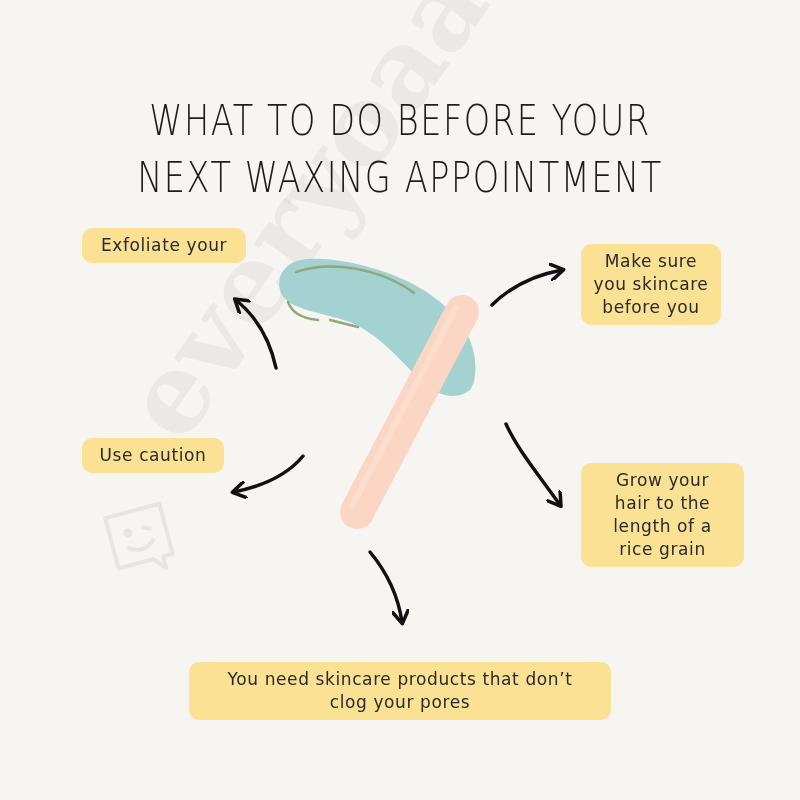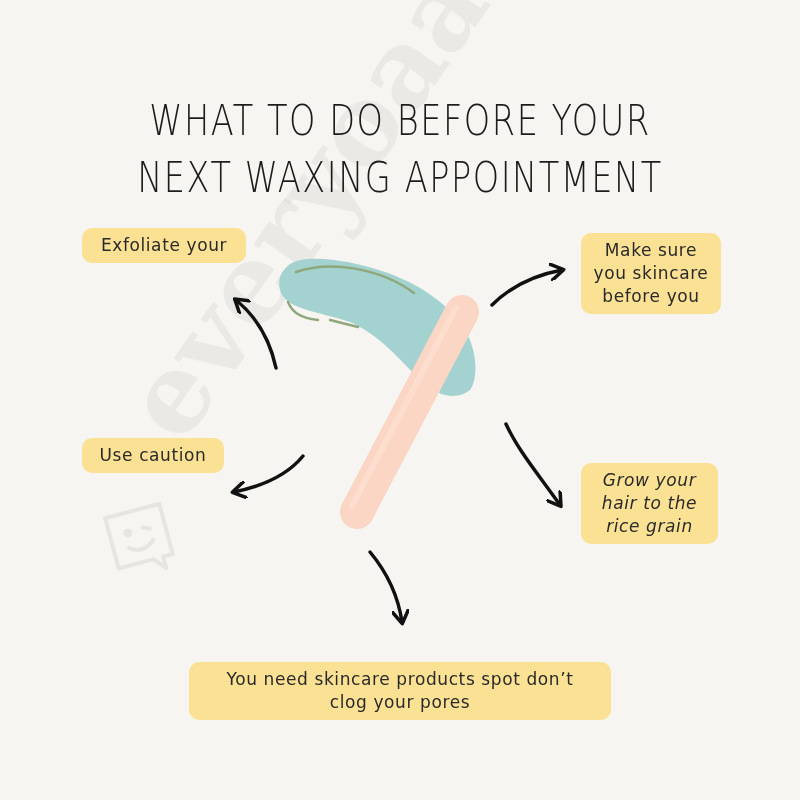--- a/index.html
+++ b/index.html
@@ -95,34 +95,35 @@
       <path d="M303,456 C290,472 268,485 234,492" marker-end="url(#ah)"></path>
       <path d="M506,424 C518,450 535,470 560,505" marker-end="url(#ah)"></path>
       <path d="M370,552 C385,570 398,595 402,622" marker-end="url(#ah)"></path>
     </g>
   </svg>
 
   <div class="note" style="left:82px; top:228px; width:164px;">
     <div>Exfoliate your</div>
   </div>
 
-  <div class="note" style="left:581px; top:233px; width:140px;">
+  <div class="note" style="left:581px; top:244px; width:140px;">
     <div>Make sure</div>
     <div>you skincare</div>
     <div>before you</div>
   </div>
 
   <div class="note" style="left:82px; top:438px; width:142px;">
     <div>Use caution</div>
   </div>
 
-  <div class="note" style="left:581px; top:463px; width:137px;font-style:italic;">
+  <div class="note" style="left:581px; top:463px; width:163px;">
     <div>Grow your</div>
     <div>hair to the</div>
+    <div>length of a</div>
     <div>rice grain</div>
   </div>
 
   <div class="note" style="left:189px; top:662px; width:422px;">
-    <div>You need skincare products spot don’t</div>
+    <div>You need skincare products that don’t</div>
     <div>clog your pores</div>
   </div>
 
 </div>
 
 </body></html>

